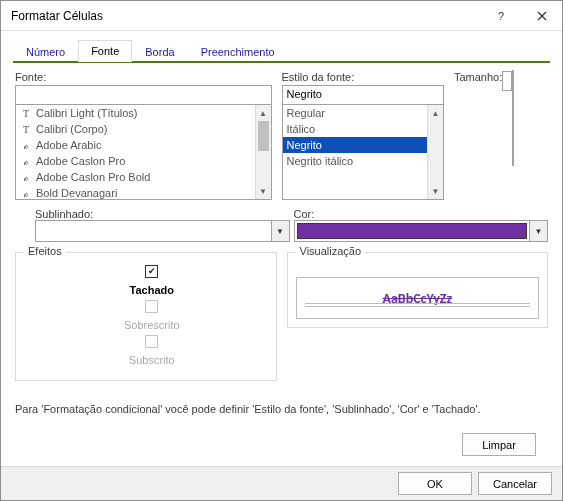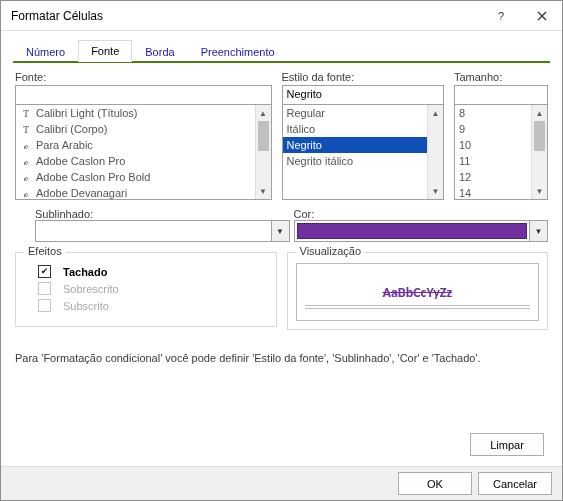--- a/index.html
+++ b/index.html
@@ -54,21 +54,21 @@
     background: #fff;
     border-bottom: 1px solid #fff;
   }
   .panel {
     flex: 1;
     padding: 8px 2px 0 2px;
   }
   .row { display: flex; gap: 10px; }
   .col-font { flex: 1.5; display: flex; flex-direction: column; }
   .col-style { flex: 0.95; display: flex; flex-direction: column; }
-  .col-size { flex: 0.55; display: flex; flex-direction: column; }
+  .col-size { flex: 0.55; display: flex; flex-direction: row; }
   .lbl { color: #3b3b3b; margin-bottom: 2px; }
   .txtbox {
     border: 1px solid #a0a0a0; height: 20px;
     background: #fff; padding: 2px 4px;
   }
   .listbox {
     border: 1px solid #a0a0a0; background: #fff;
     height: 96px; overflow: hidden; position: relative;
     margin-top: -1px;
   }
@@ -108,47 +108,47 @@
     border:1px solid #d9d9d9; margin-top:10px;
     padding: 8px 10px 10px 22px; position:relative;
   }
   .fieldset .legend {
     position:absolute; top:-8px; left:8px; background:#fff; padding:0 4px;
     color:#3b3b3b;
   }
   .row3 { display:flex; gap:10px; }
   .col-eff { flex:1.5; }
   .col-prev { flex:1.5; }
-  .chk { display:flex; align-items:center; gap:12px; margin:4px 0; color:#555;}
+  .chk { display:flex; align-items:center; gap:6px; margin:4px 0; color:#555;flex-direction:column;}
   .chk .box {
     width:13px; height:13px; border:1px solid #888; display:inline-flex;
     align-items:center; justify-content:center; font-size:10px; line-height:1;
   }
   .chk.disabled { color:#a8a8a8; }
   .chk.disabled .box { border-color:#c4c4c4; }
   .chk.checked .box { border-color:#333; }
   .chk.checked .box::after { content:"✔"; font-size:9px; color:#222;}
   .preview-box {
-    border:1px solid #bcbcbc; height:58px; display:flex; align-items:center; justify-content:center;
-    position:relative; margin-top:2px;
+    border:1px solid #bcbcbc; height:42px; display:flex; align-items:center; justify-content:center;
+    position:relative; margin-top:16px;
   }
   .preview-box::before, .preview-box::after {
     content:""; position:absolute; left:8px; right:8px; height:1px; background:#bcbcbc;
   }
   .preview-box::before { bottom:14px; }
   .preview-box::after { bottom:11px; }
   .preview-txt {
     font-weight:bold; color:#7030a0; text-decoration: line-through;
     font-size:14px; font-family: Calibri, sans-serif;
   }
   .hint {
     margin-top:22px; color:#3b3b3b; font-size:11px;
   }
   .btnbar-inner {
-    position:absolute; right:18px; bottom:10px;margin-left:16px;
+    position:absolute; right:26px; bottom:10px;margin-left:16px;
   }
   .footer {
     height:34px; background:#f0f0f0; border-top:1px solid #dcdcdc;
     display:flex; justify-content:flex-end; align-items:center; gap:6px; padding:0 10px;
   }
   .btn-std {
     min-width:74px; height:23px; border:1px solid #adadad; background:#fdfdfd;
     display:inline-flex; align-items:center; justify-content:center;
     font-size:11px; cursor:default;
   }
@@ -193,33 +193,33 @@
               <div class="li">
                   <span class="tt">T</span>
                   <span>Calibri Light (Títulos)</span>
                 </div>
               <div class="li">
                   <span class="tt">T</span>
                   <span>Calibri (Corpo)</span>
                 </div>
               <div class="li">
                   <span class="tt">ℴ</span>
-                  <span>Para Arabic</span>
+                  <span>Adobe Arabic</span>
                 </div>
               <div class="li">
                   <span class="tt">ℴ</span>
                   <span>Adobe Caslon Pro</span>
                 </div>
               <div class="li">
                   <span class="tt">ℴ</span>
                   <span>Adobe Caslon Pro Bold</span>
                 </div>
               <div class="li">
                   <span class="tt">ℴ</span>
-                  <span>Adobe Devanagari</span>
+                  <span>Bold Devanagari</span>
                 </div>
             </div>
             <div class="scrollbar">
               <div class="arr">▲</div>
               <div class="thumb"></div>
               <div style="flex:1"></div>
               <div class="arr">▼</div>
             </div>
           </div>
         </div>

